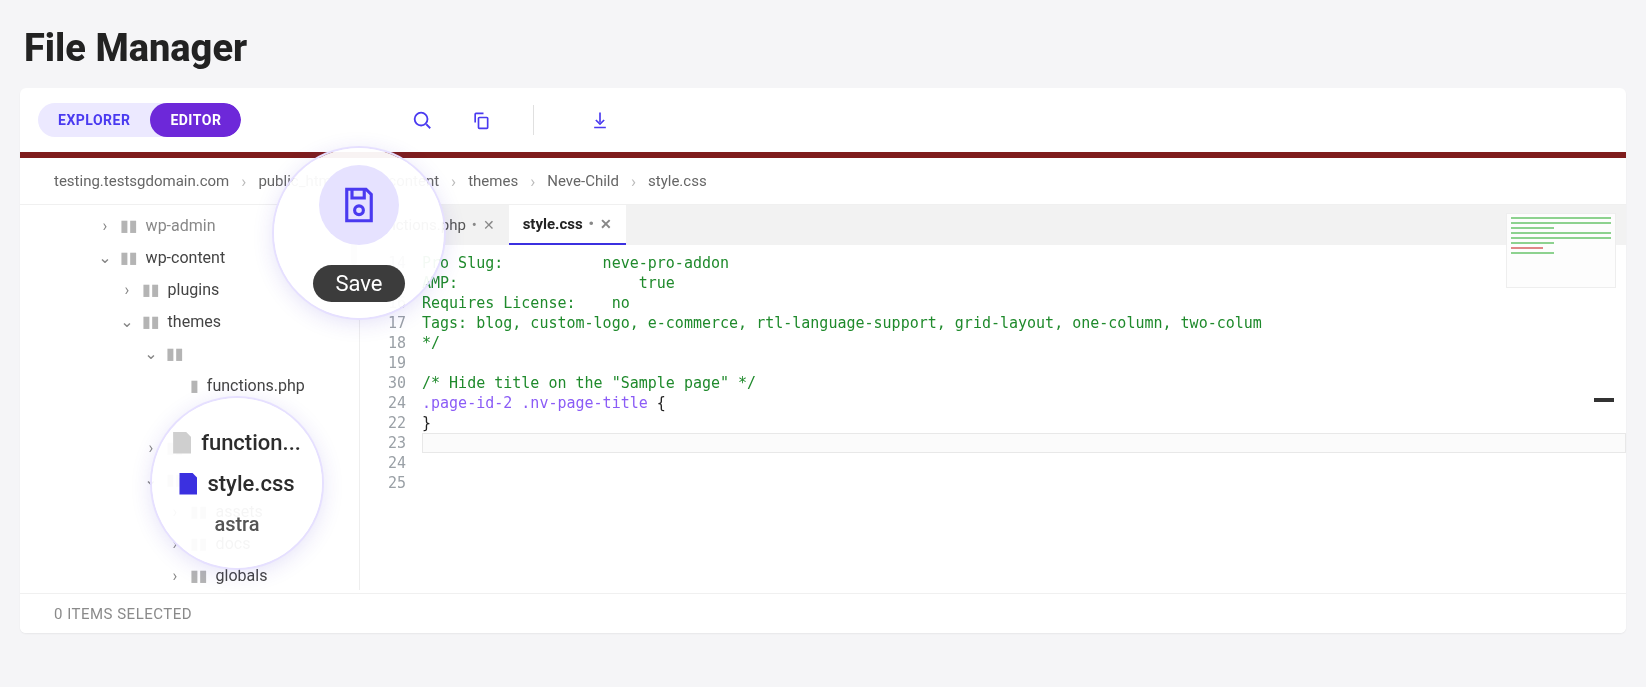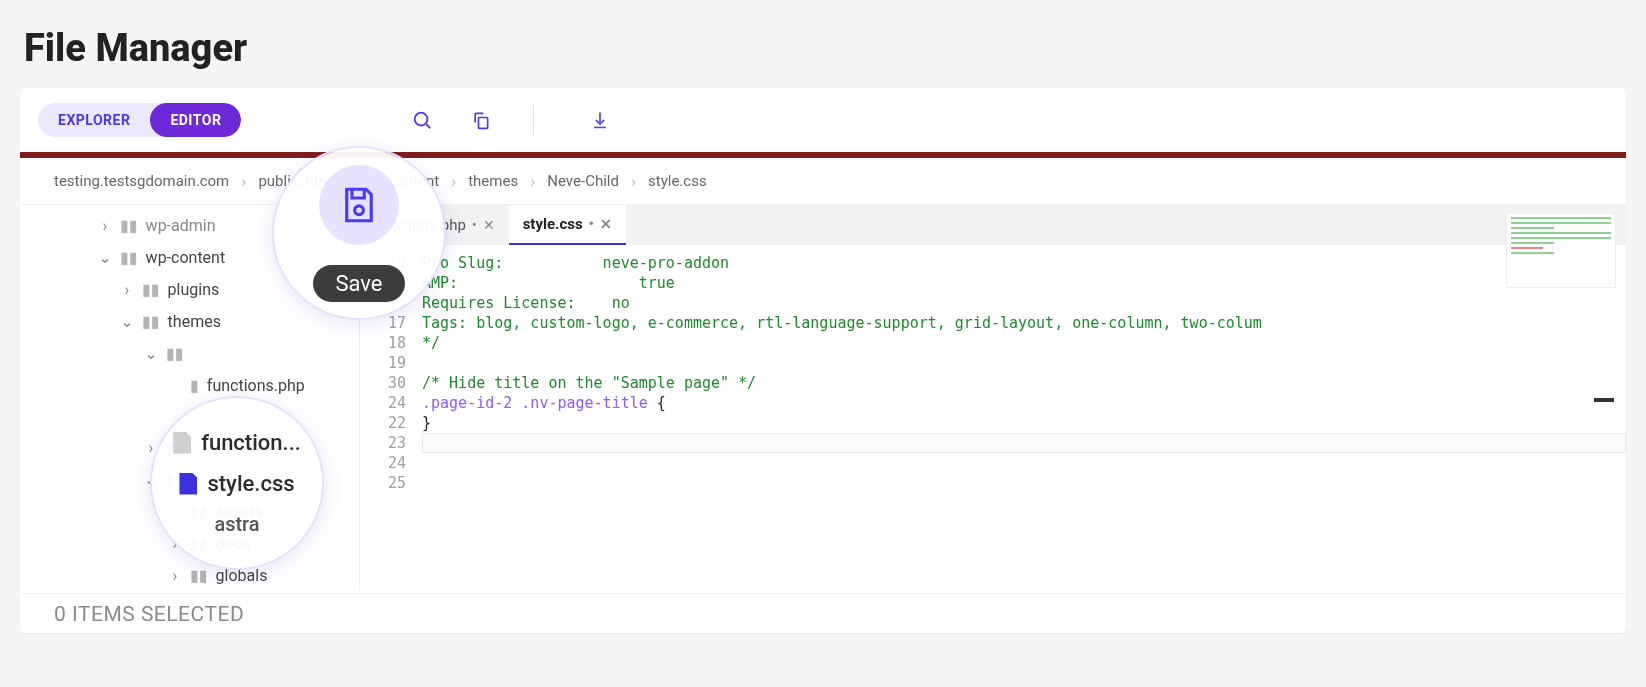--- a/index.html
+++ b/index.html
@@ -111,21 +111,21 @@
     .mm-line{ height:2px; margin:3px 4px; background:#5cbf60; opacity:.7;}
     .mm-line.short{ width:40%;}
     .mm-line.red{ background:#d35454; width:30%;}
 
     .right-edge{ position:absolute; right:12px; top:50%; width:20px; height:4px; background:#333; }
 
     
     .footer{
       position:absolute; left:0; right:0; bottom:0; height:40px;
       display:flex; align-items:center; padding:0 34px;
-      color:#8a8a8a; font-size:21px; letter-spacing:.5px;
+      color:#8a8a8a; font-size:15px; letter-spacing:.5px;
       border-top:1px solid #f0f0f0; background:#fff;
     }
 
     
     .tree-item{ display:flex; align-items:center; gap:8px; height:32px; color:#444; cursor:pointer;}
     .tree-item.dim{ color:#888;}
     .tree-chevron{ width:14px; color:#888; display:inline-flex; justify-content:center;}
     .folder-icon{color:#b4b4b4;}
     .file-icon{color:#b4b4b4;}
     .ind-0{padding-left:78px}

